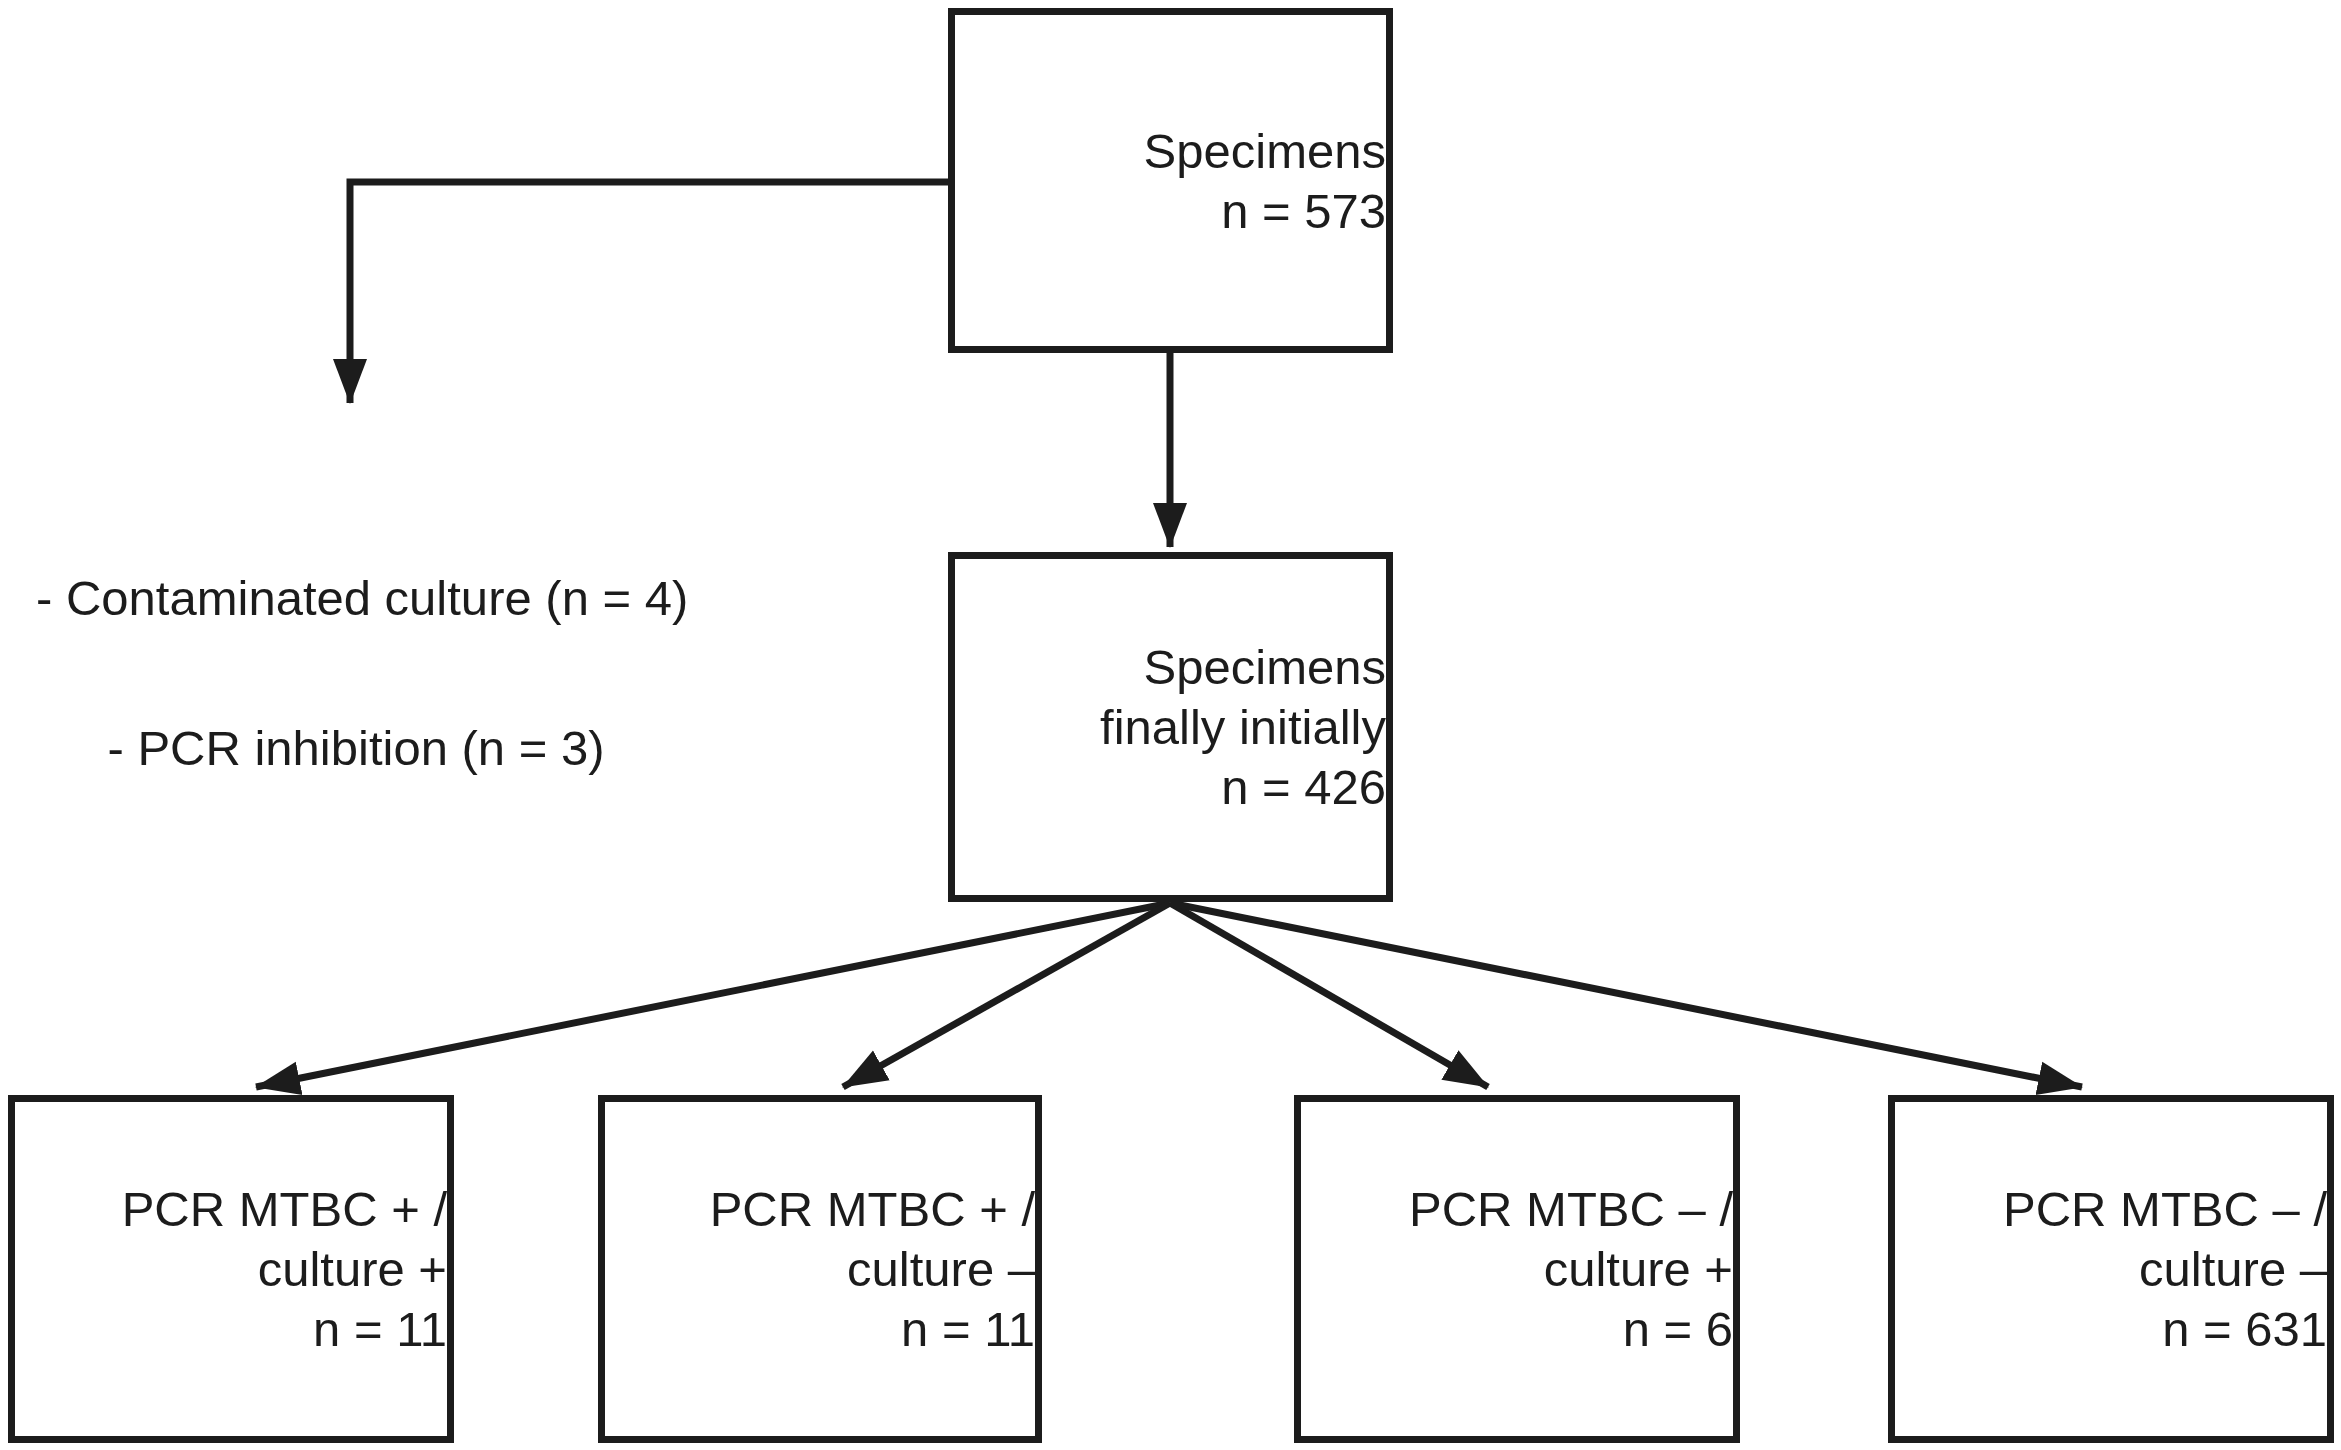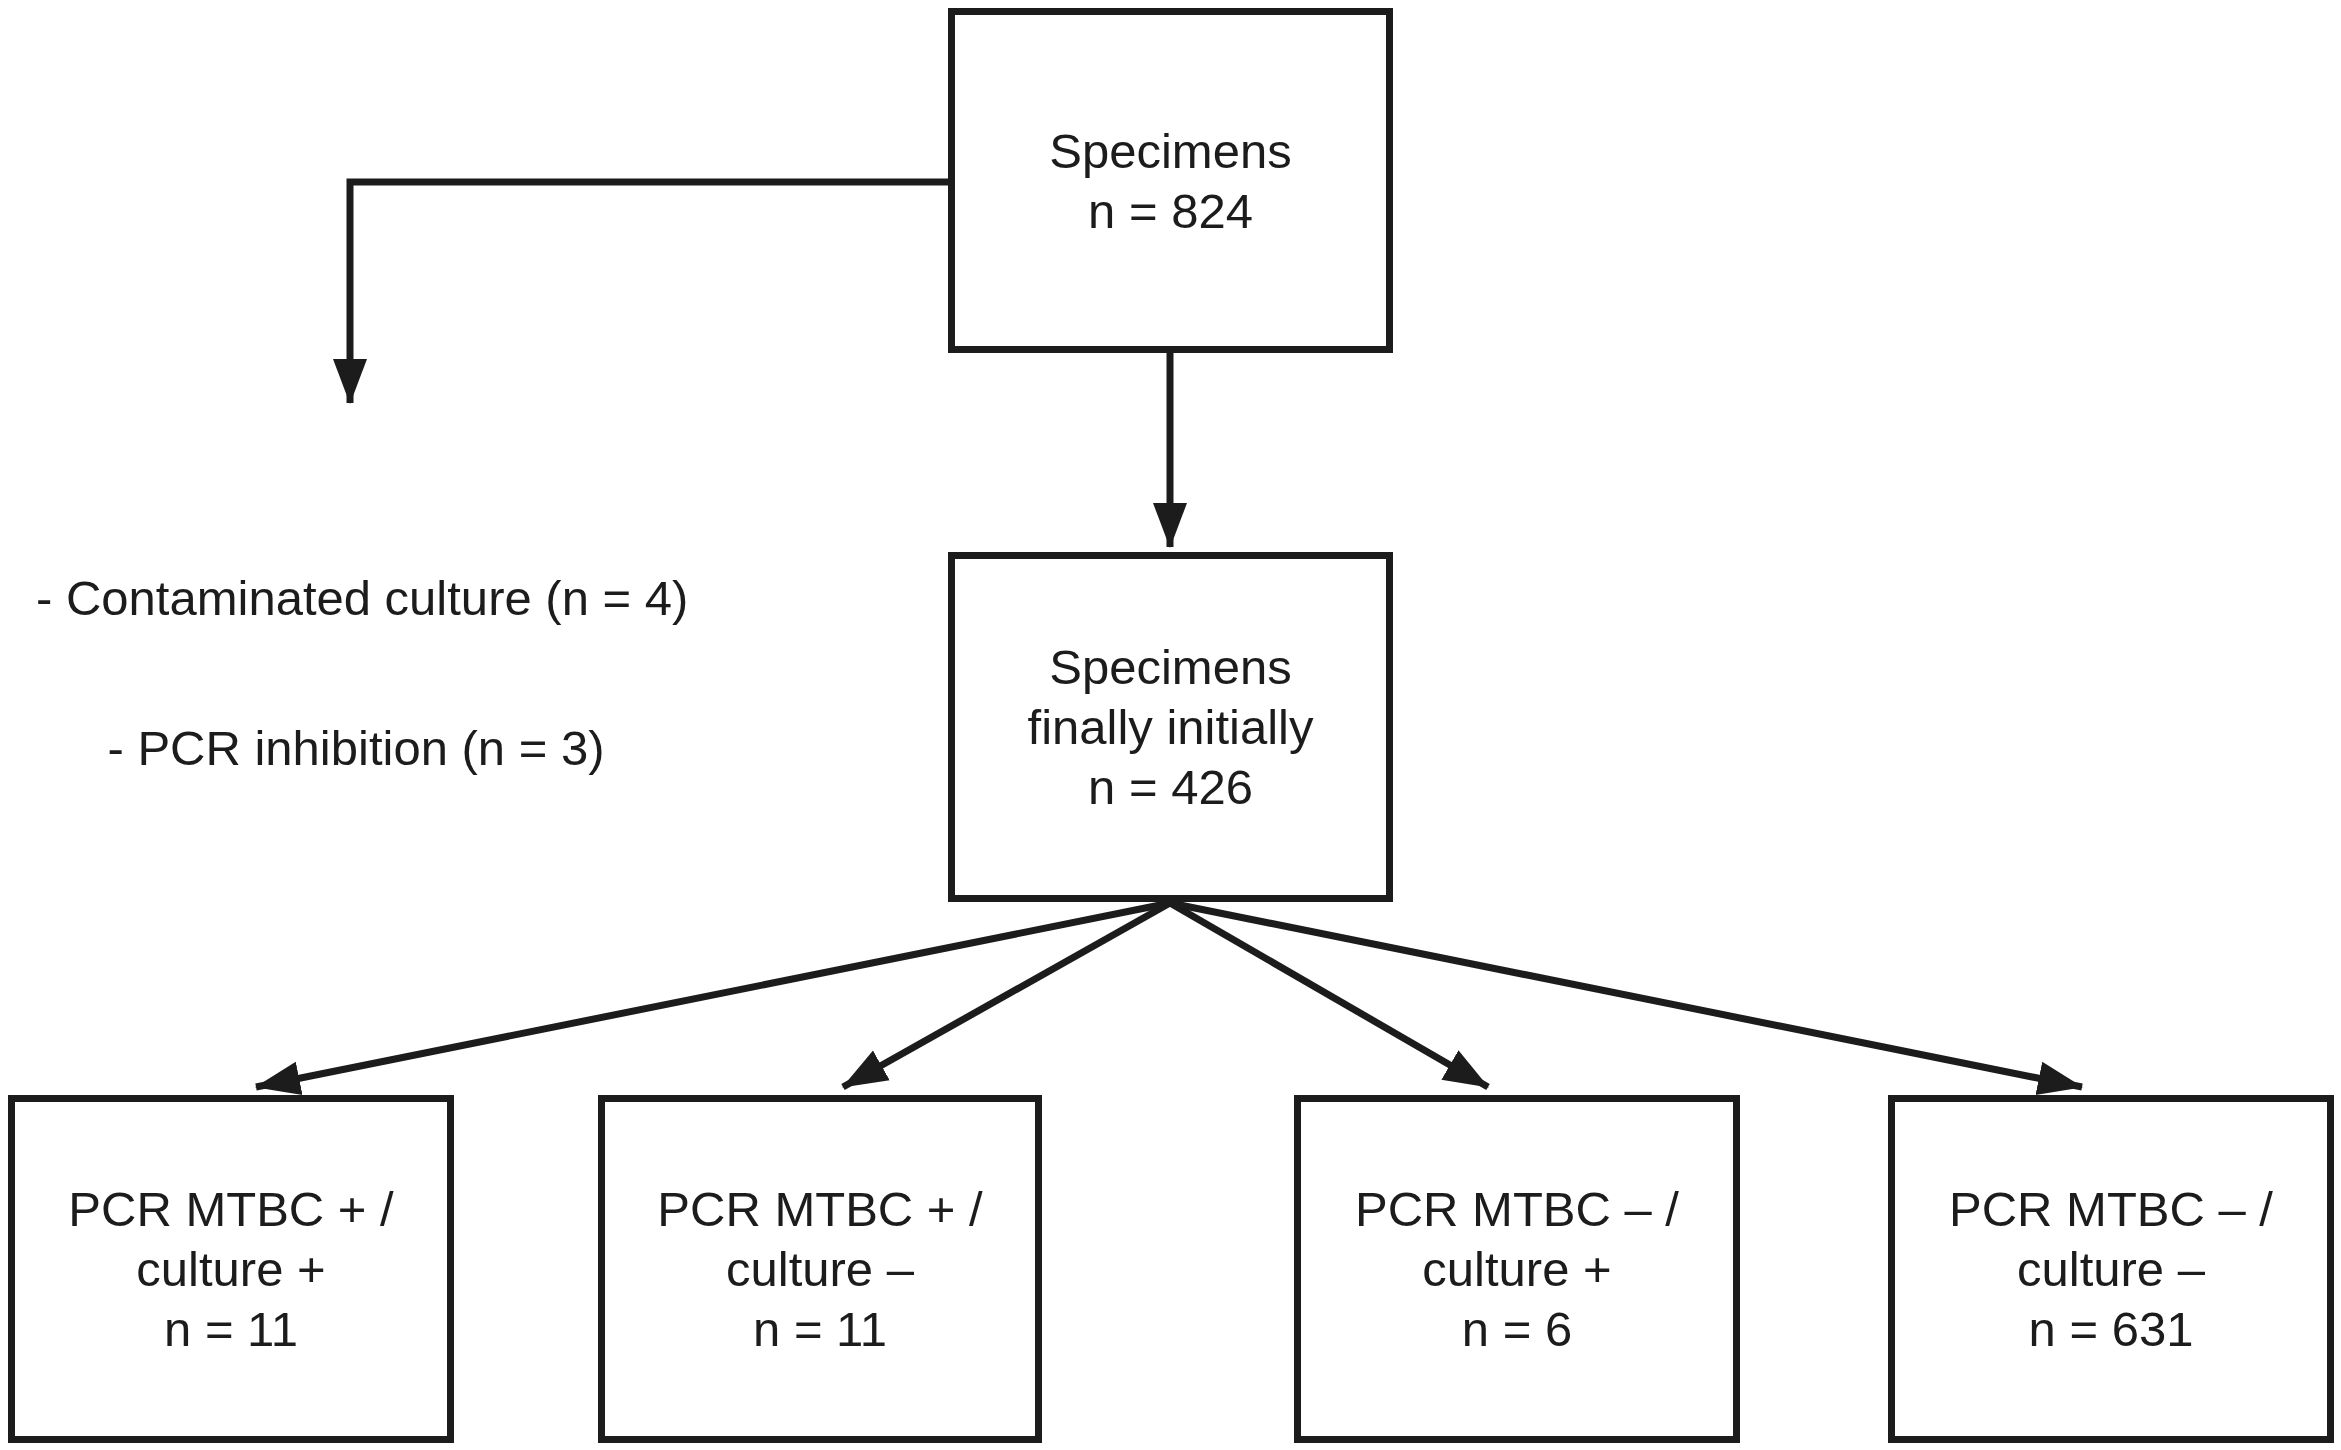--- a/index.html
+++ b/index.html
@@ -10,21 +10,21 @@
   svg.arrows { position: absolute; left: 0; top: 0; width: 2341px; height: 1450px; }
   svg.arrows path { stroke: var(--ink); stroke-width: 7; fill: none; }
   svg.arrows polygon { fill: var(--ink); }
   .box {
     position: absolute;
     border: 7px solid var(--ink);
     background: var(--bg);
     display: flex;
     flex-direction: column;
     justify-content: center;
-    align-items: center;
+    align-items: flex-end;
     text-align: center;
   }
   .bl { font-size: 49px; line-height: 60px; white-space: nowrap; }
   .box-initial { left: 948px; top: 8px;    width: 445px; height: 345px; }
   .box-final   { left: 948px; top: 552px;  width: 445px; height: 350px; }
   .box-out1    { left: 8px;    top: 1095px; width: 446px; height: 348px; }
   .box-out2    { left: 598px;  top: 1095px; width: 444px; height: 348px; }
   .box-out3    { left: 1294px; top: 1095px; width: 446px; height: 348px; }
   .box-out4    { left: 1888px; top: 1095px; width: 446px; height: 348px; }
   .excl-line {
@@ -54,21 +54,21 @@
     <path d="M948,182 L350,182 L350,403" marker-end="url(#ah)"></path>
     <path d="M1170,353 L1170,547" marker-end="url(#ah)"></path>
     <path d="M1170,903 L256,1087" marker-end="url(#ah)"></path>
     <path d="M1170,903 L843,1087" marker-end="url(#ah)"></path>
     <path d="M1170,903 L1488,1087" marker-end="url(#ah)"></path>
     <path d="M1170,903 L2082,1087" marker-end="url(#ah)"></path>
   </svg>
 
   <div class="box box-initial">
     <div class="bl">Specimens</div>
-    <div class="bl">n = 824</div>
+    <div class="bl">n = 573</div>
   </div>
 
   <div class="box box-final">
     <div class="bl">Specimens</div>
     <div class="bl">finally initially</div>
     <div class="bl">n = 426</div>
   </div>
 
   <div class="excl-line excl-2">- Contaminated culture (n = 4)</div>
   <div class="excl-line excl-3">- PCR inhibition (n = 3)</div>

